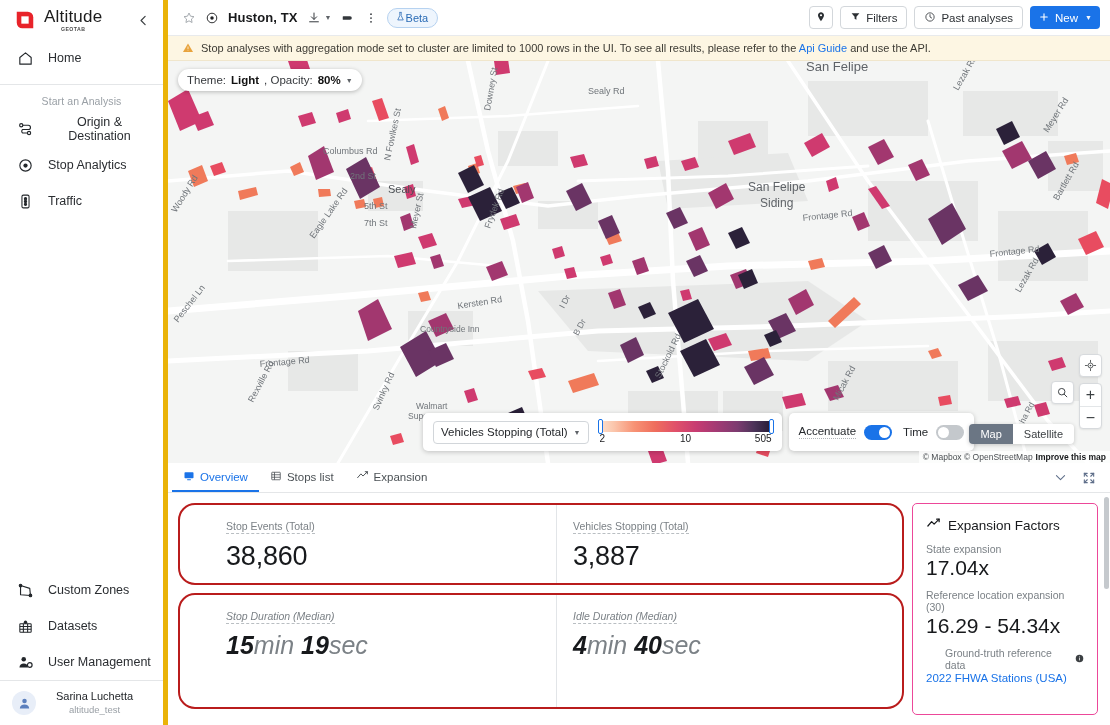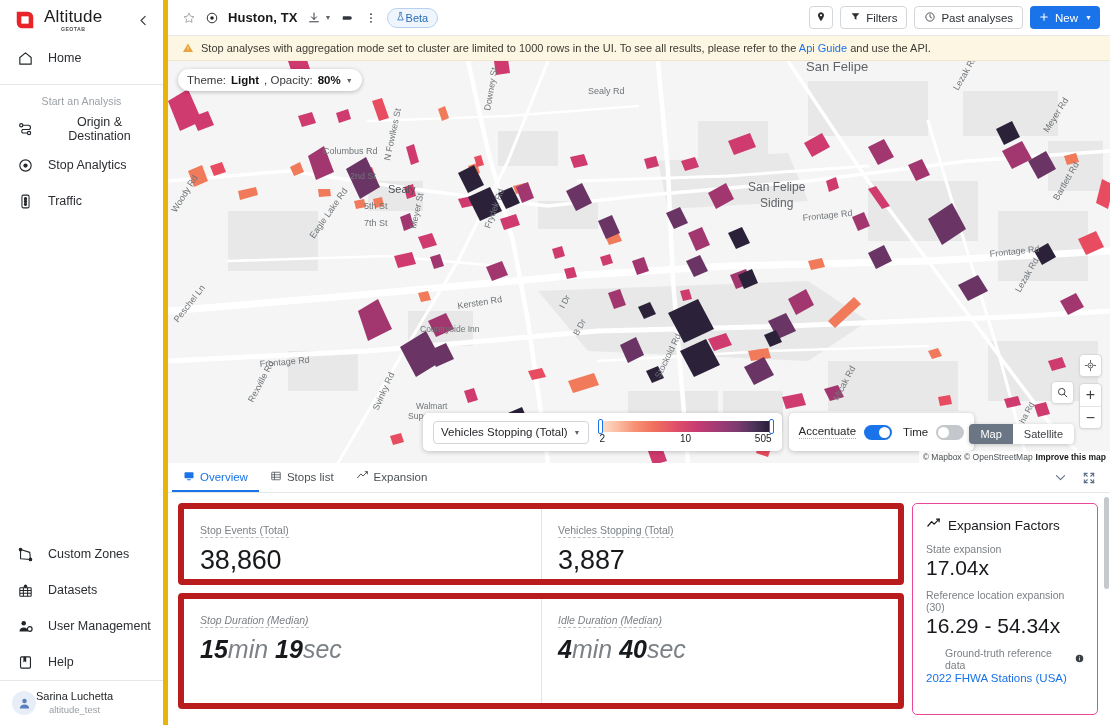--- a/index.html
+++ b/index.html
@@ -34,21 +34,21 @@
   .nav-item {
     height: 36px; display: flex; align-items: center; gap: 14px;
     padding: 0 12px 0 16px; cursor: pointer; font-size: 12.5px; color: #2a2d31;
   }
   .nav-ico { width: 18px; height: 18px; flex: 0 0 18px; display: flex; align-items: center; justify-content: center; color: #23272b; }
   .nav-section-label {
     font-size: 10.5px; color: #9aa0a6; padding: 10px 16px 4px 16px; letter-spacing: .1px;
   }
   .nav-spacer { flex: 1 1 auto; }
   .user-sep { height: 1px; background: #e4e6e8; }
-  .user-row { height: 44px; display: flex; align-items: center; gap: 0; padding: 0 12px; cursor: pointer; }
+  .user-row { height: 44px; display: flex; align-items: center; gap: 20px; padding: 0 12px; cursor: pointer; }
   .avatar {
     width: 24px; height: 24px; border-radius: 50%; background: #e8eef8;
     display: flex; align-items: center; justify-content: center; flex: 0 0 24px; color: #5b7fbd;
   }
   .user-name { font-size: 11px; color: #23262a; line-height: 1.25; }
   .user-org { font-size: 9.5px; color: #9aa0a6; line-height: 1.25; }
 
   
   .main { flex: 1 1 auto; display: flex; flex-direction: column; height: 725px; min-width: 0; }
 
@@ -183,21 +183,21 @@
   .tab {
     display: flex; align-items: center; gap: 5px; padding: 0 11px;
     font-size: 11.5px; color: #4b5155; cursor: pointer; border-bottom: 2px solid transparent;
   }
   .tab.active { color: #1a73e8; border-bottom-color: #1a73e8; }
   .tabs-right { margin-left: auto; display: flex; align-items: center; gap: 14px; padding-right: 4px; }
   .tr-ico { color: #5f6f8a; cursor: pointer; display: flex; }
 
   .panel-body { flex: 1 1 auto; display: flex; gap: 8px; padding: 10px 12px 10px 10px; min-height: 0; }
   .cards-col { flex: 1 1 auto; display: flex; flex-direction: column; gap: 8px; min-width: 0; }
-  .card-row { display: flex; border: 6px solid #b91c1c; border-radius: 4px; background: #fff; overflow: hidden; }
+  .card-row { display: flex; border: 2px solid #b91c1c; border-radius: 17px; background: #fff; overflow: hidden; padding-left: 30px; }
   .card-row.r1 { height: 82px; }
   .card-row.r2 { height: 116px; font-style: italic; }
   .stat {
     flex: 1 1 50%; padding: 11px 16px; min-width: 0;
   }
   .stat + .stat { border-left: 1px solid #e2e5e8; }
   .stat-label {
     font-size: 10.5px; color: #7b8186; border-bottom: 1px dashed #b9bec2;
     display: inline-block; padding-bottom: 1px; margin-bottom: 7px;
   }
@@ -320,29 +320,20 @@
       <span class="nav-ico">
         <svg viewBox="0 0 24 24" width="17" height="17" fill="currentColor">
           <circle cx="9.5" cy="7.5" r="3.2"></circle>
           <path d="M3.5 19 c0-3.4 2.7-5.6 6-5.6 s6 2.2 6 5.6 z"></path>
           <circle cx="18" cy="15.5" r="3.3" fill="none" stroke="currentColor" stroke-width="1.7"></circle>
         </svg>
       </span>
       <span>User Management</span>
     </div>
 
-    <div class="nav-item">
-      <span class="nav-ico">
-        <svg viewBox="0 0 24 24" width="17" height="17" fill="none" stroke="currentColor" stroke-width="1.6">
-          <rect x="5" y="4" width="14" height="16" rx="1.5"></rect>
-          <path d="M9 4 V12 L11 10.3 L13 12 V4" fill="currentColor" stroke="none"></path>
-        </svg>
-      </span>
-      <span>Help</span>
-    </div>
 
     <div class="user-sep"></div>
     <div class="user-row">
       <span class="avatar">
         <svg viewBox="0 0 24 24" width="15" height="15" fill="currentColor">
             <circle cx="12" cy="8" r="3.6"></circle>
             <path d="M4.5 20 c0-4 3.4-6.4 7.5-6.4 s7.5 2.4 7.5 6.4 z"></path>
           </svg>
       </span>
       <span>

